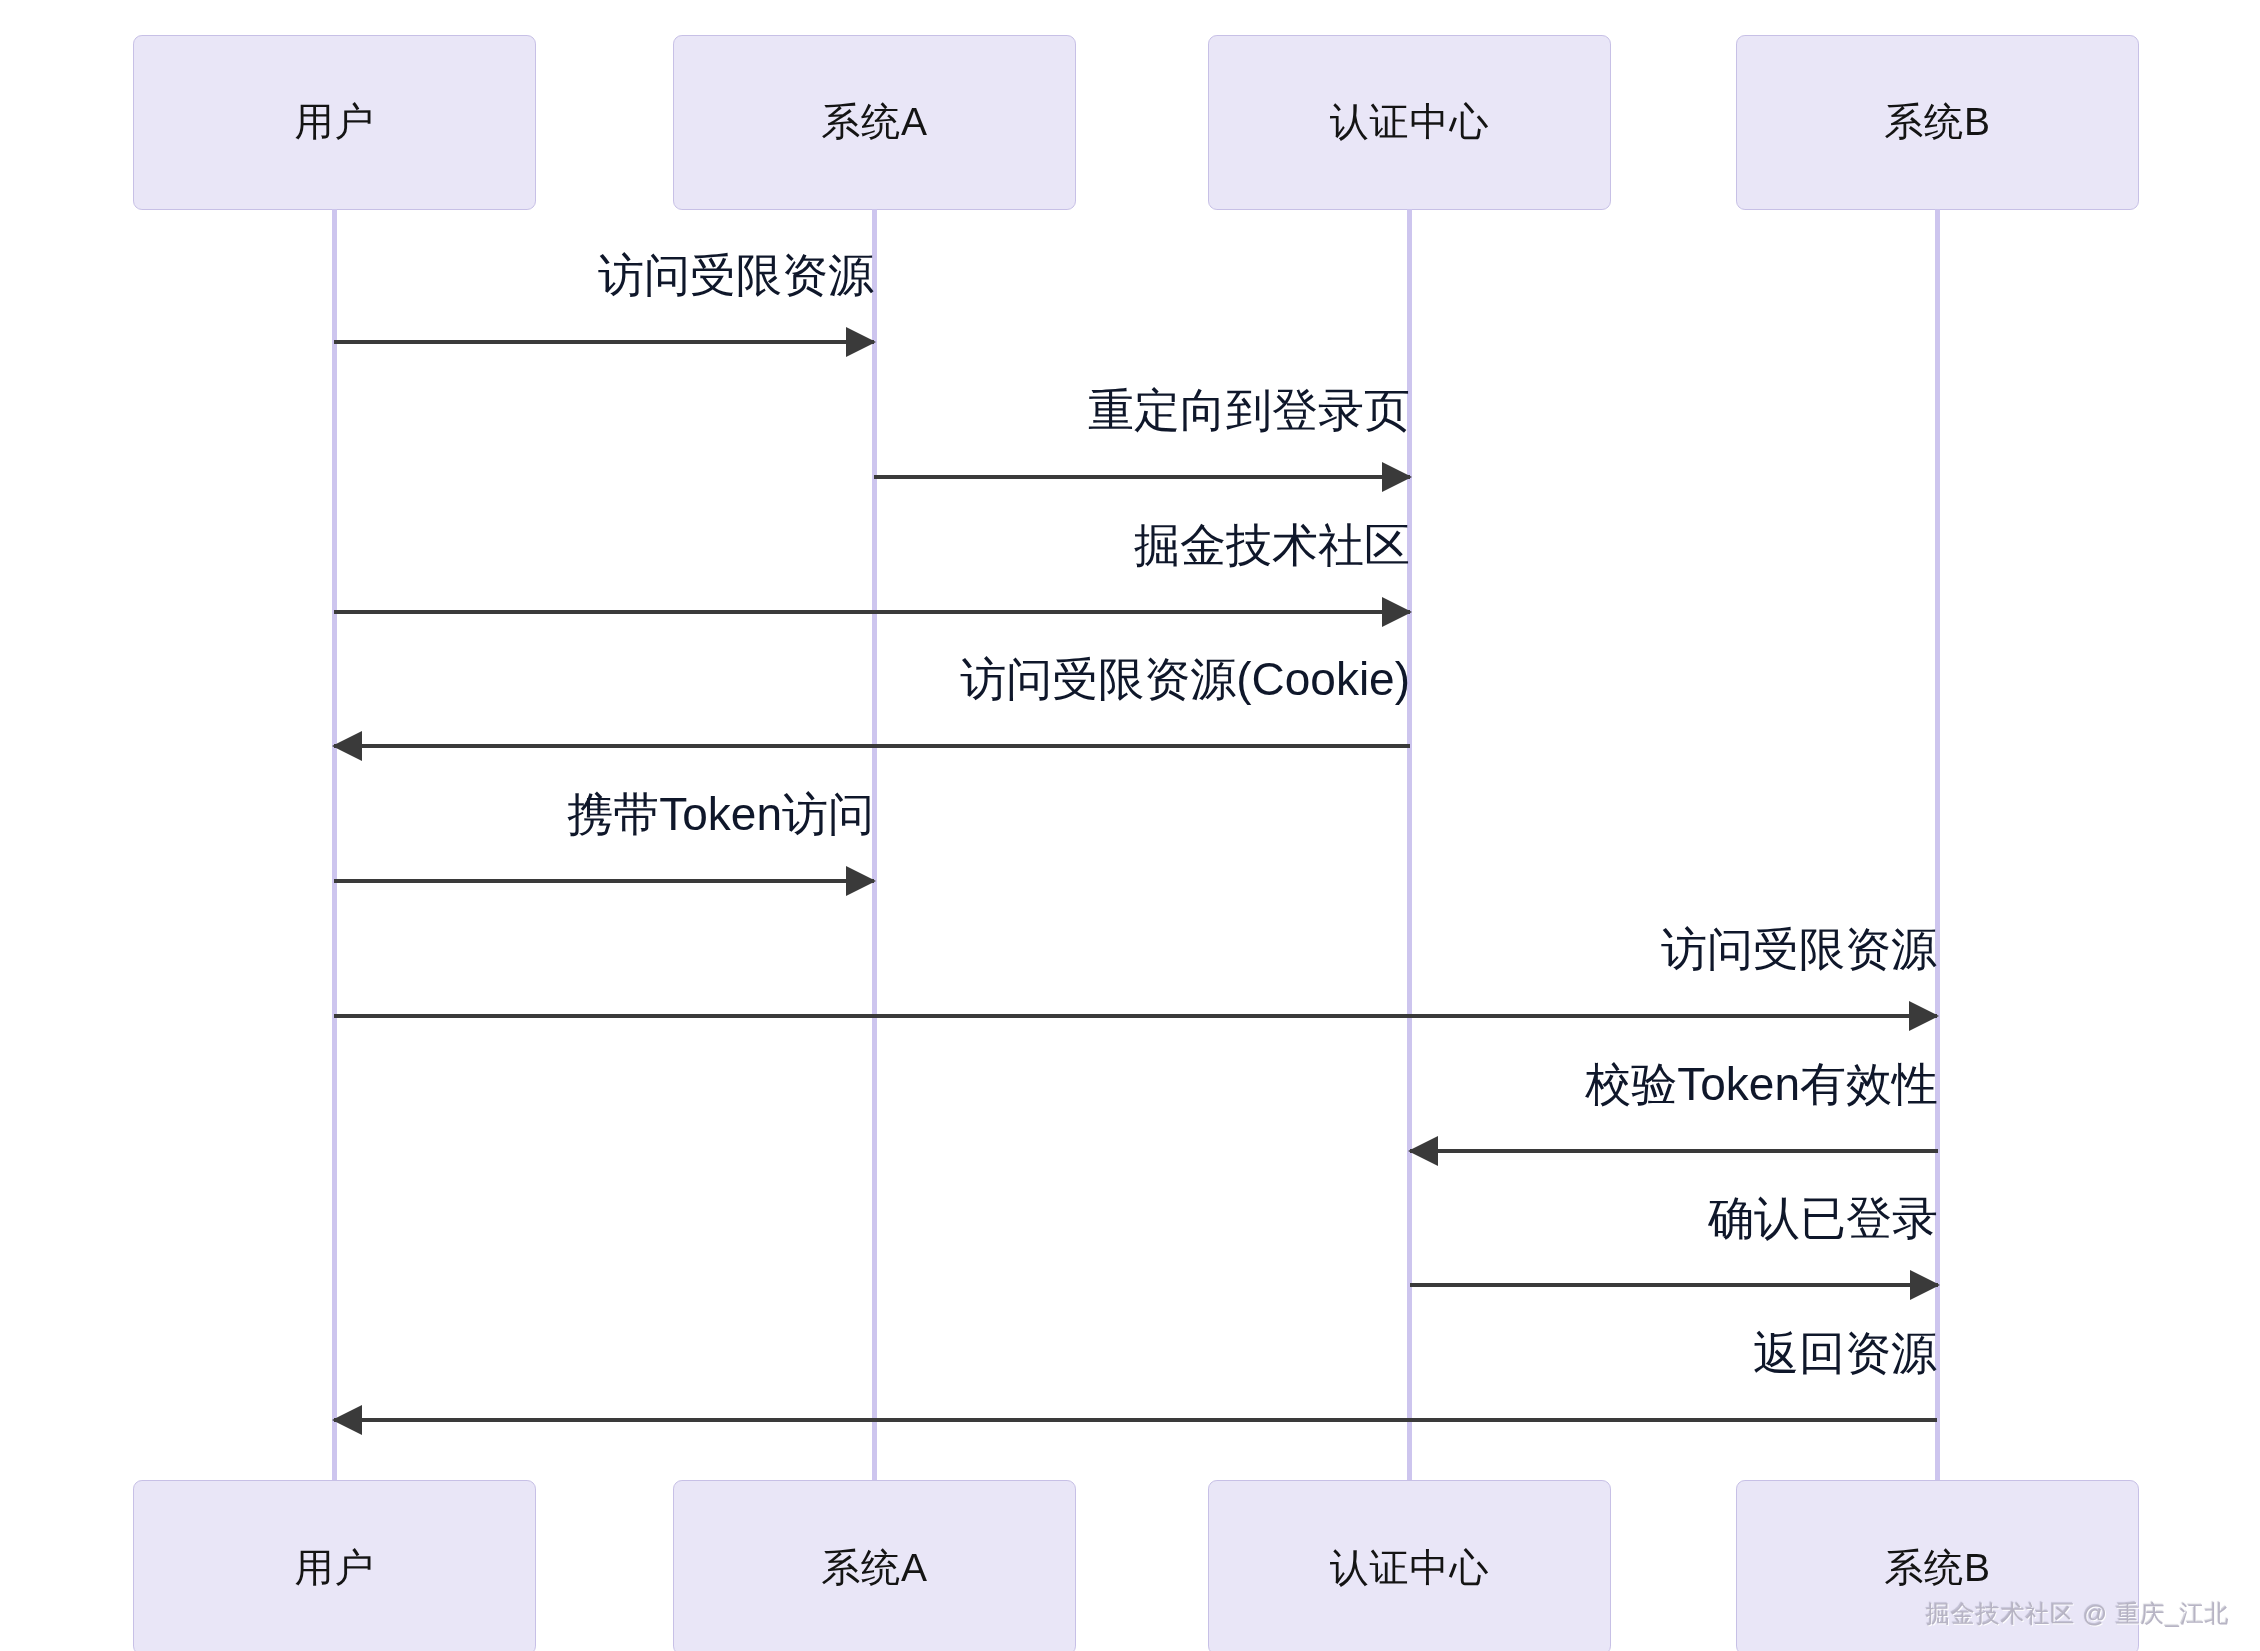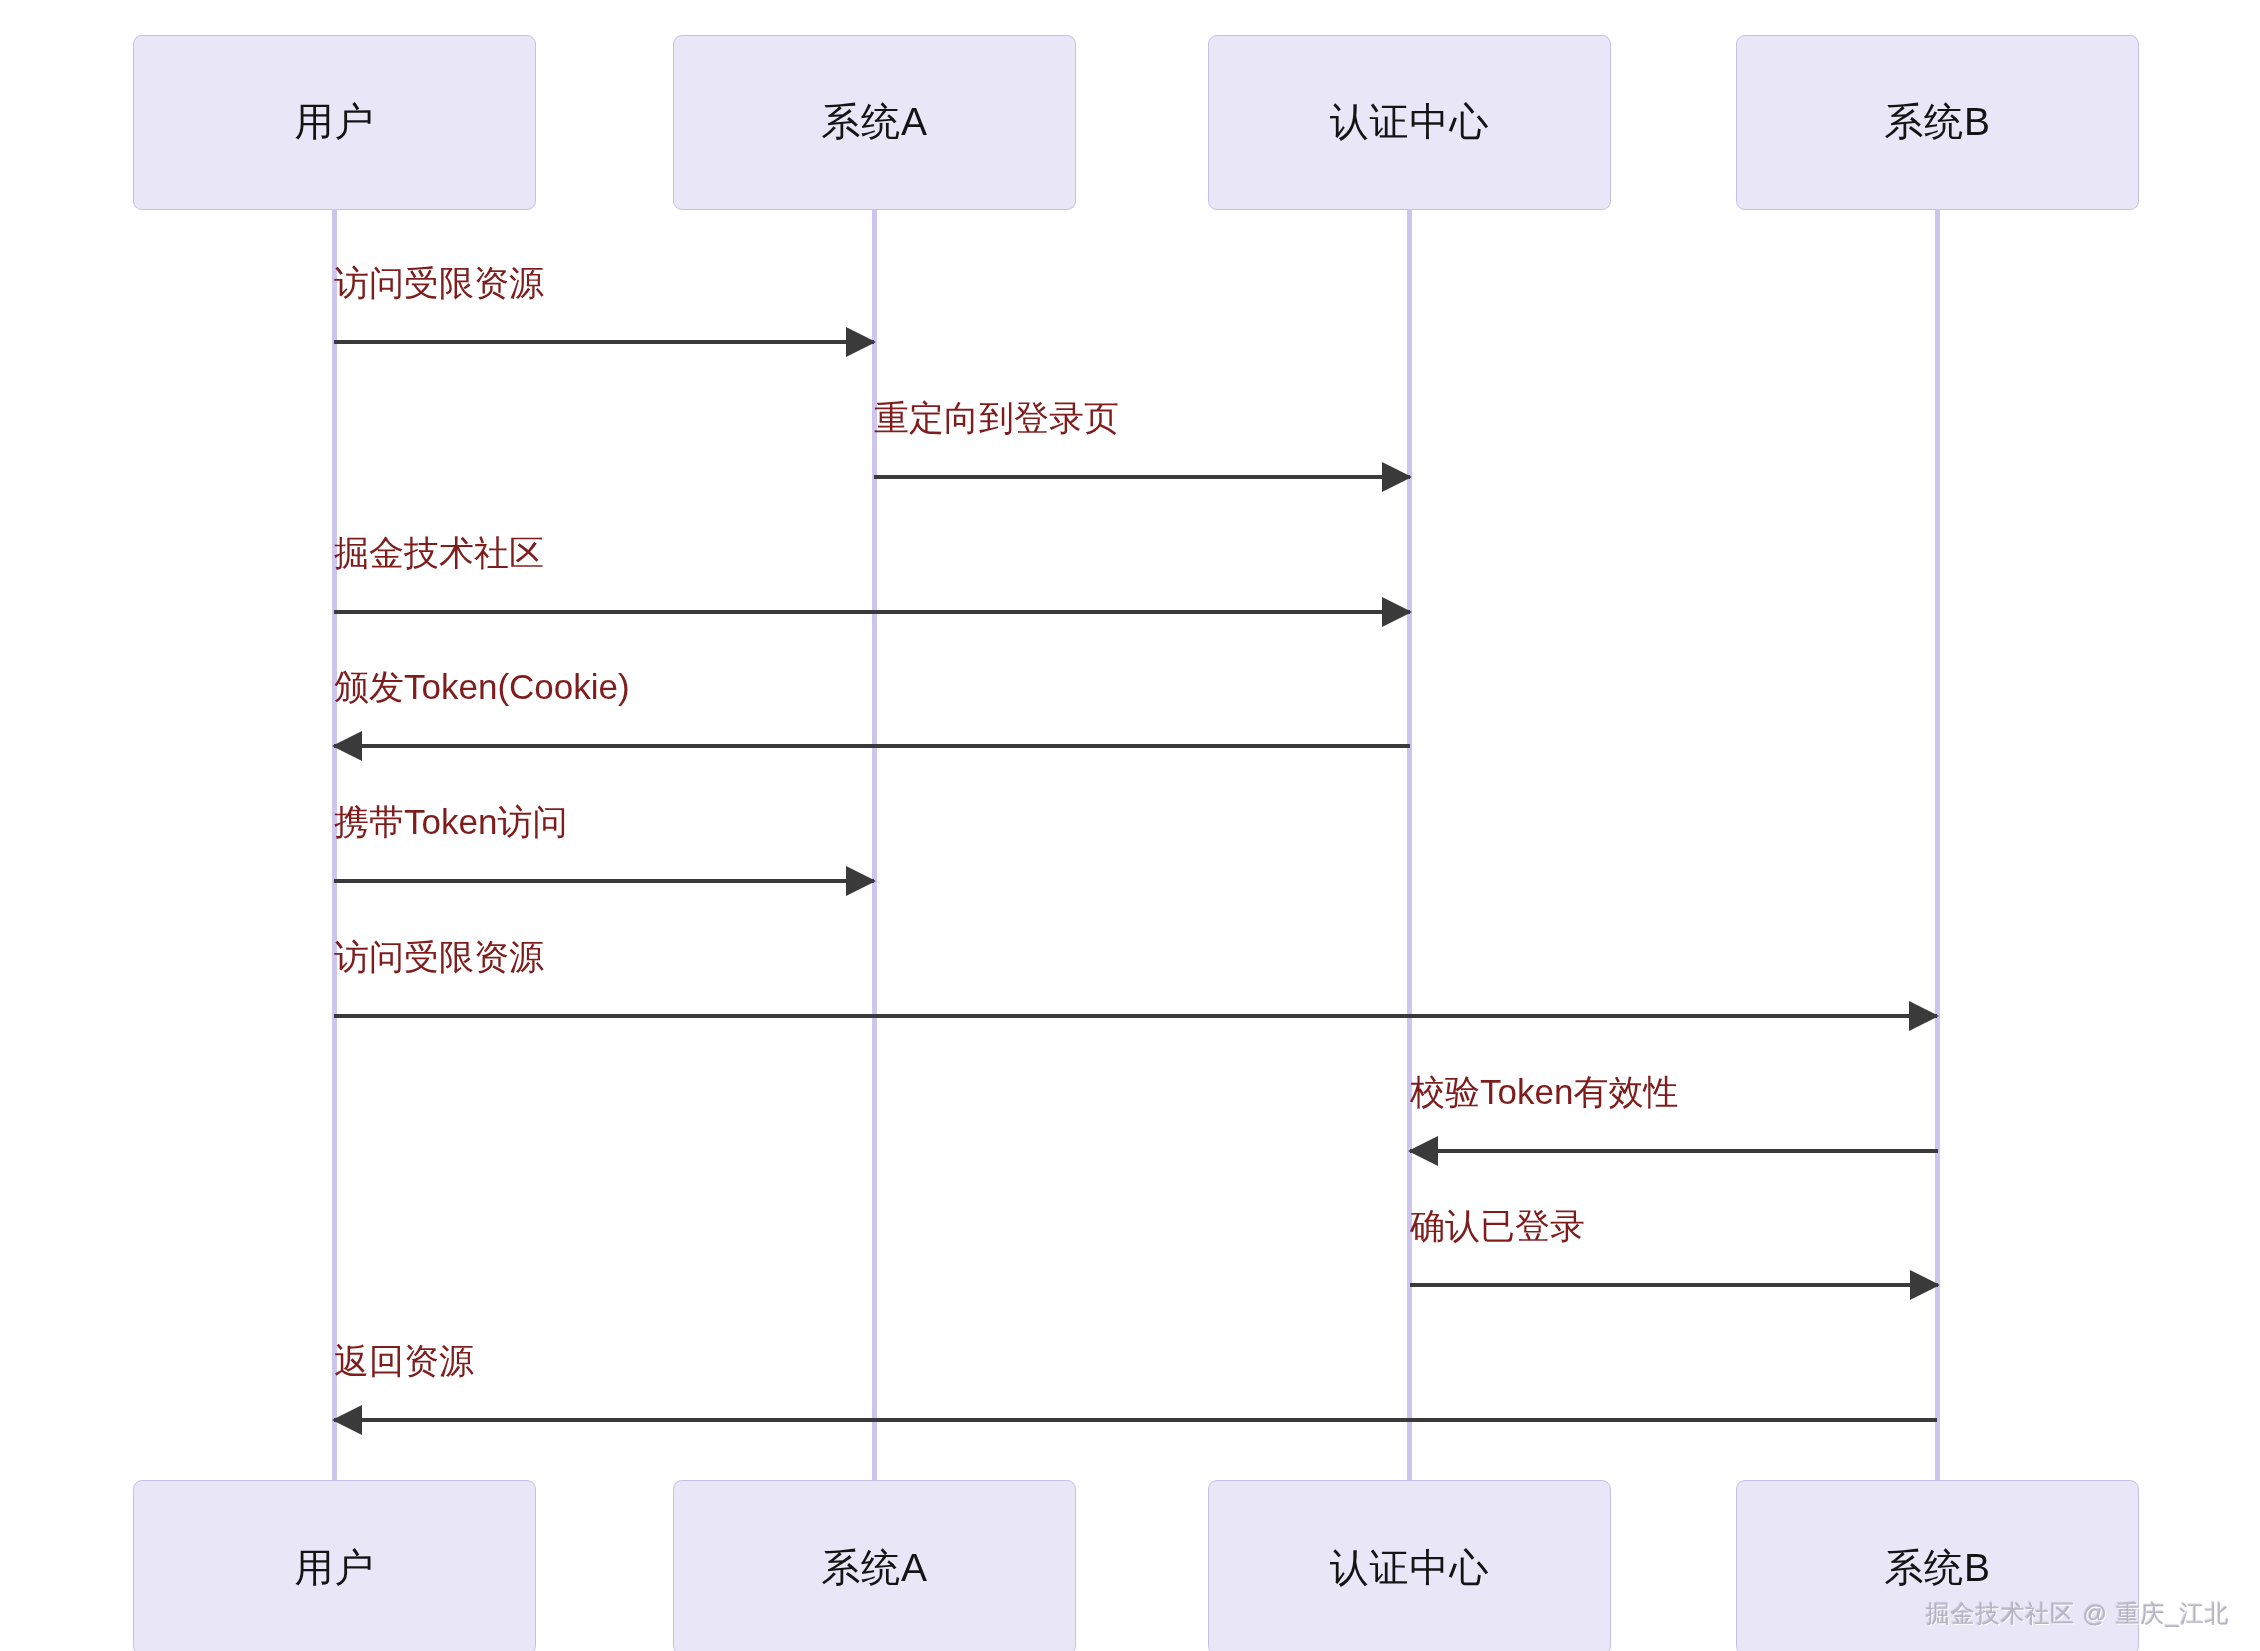--- a/index.html
+++ b/index.html
@@ -31,22 +31,22 @@
     background: #cdc5ee;
     top: 201px; height: 1271px;
   }
   .message {
     position: absolute;
     height: 102px;
   }
   .msg-label {
     position: absolute;
     bottom: 37px; left: 0; width: 100%;
-    text-align: left;
-    font-size: 35px; color: #7f1d1d;
+    text-align: right;
+    font-size: 46px; color: #0f172a;
     white-space: nowrap;
   }
   .msg-line {
     position: absolute;
     bottom: 0; left: 0; right: 0;
     height: 4.4px; background: #3a3a3a;
   }
   .msg-arrowhead {
     position: absolute;
     bottom: -13.3px;
@@ -106,21 +106,21 @@
     <div class="msg-label">重定向到登录页</div>
     <div class="msg-line"></div>
     <div class="msg-arrowhead dir-right"></div>
   </div>
       <div class="message" style="left: 334px; width: 1076px; top: 504px;">
     <div class="msg-label">掘金技术社区</div>
     <div class="msg-line"></div>
     <div class="msg-arrowhead dir-right"></div>
   </div>
       <div class="message" style="left: 334px; width: 1076px; top: 638px;">
-    <div class="msg-label">颁发Token(Cookie)</div>
+    <div class="msg-label">访问受限资源(Cookie)</div>
     <div class="msg-line"></div>
     <div class="msg-arrowhead dir-left"></div>
   </div>
       <div class="message" style="left: 334px; width: 540px; top: 773px;">
     <div class="msg-label">携带Token访问</div>
     <div class="msg-line"></div>
     <div class="msg-arrowhead dir-right"></div>
   </div>
       <div class="message" style="left: 334px; width: 1603px; top: 908px;">
     <div class="msg-label">访问受限资源</div>

